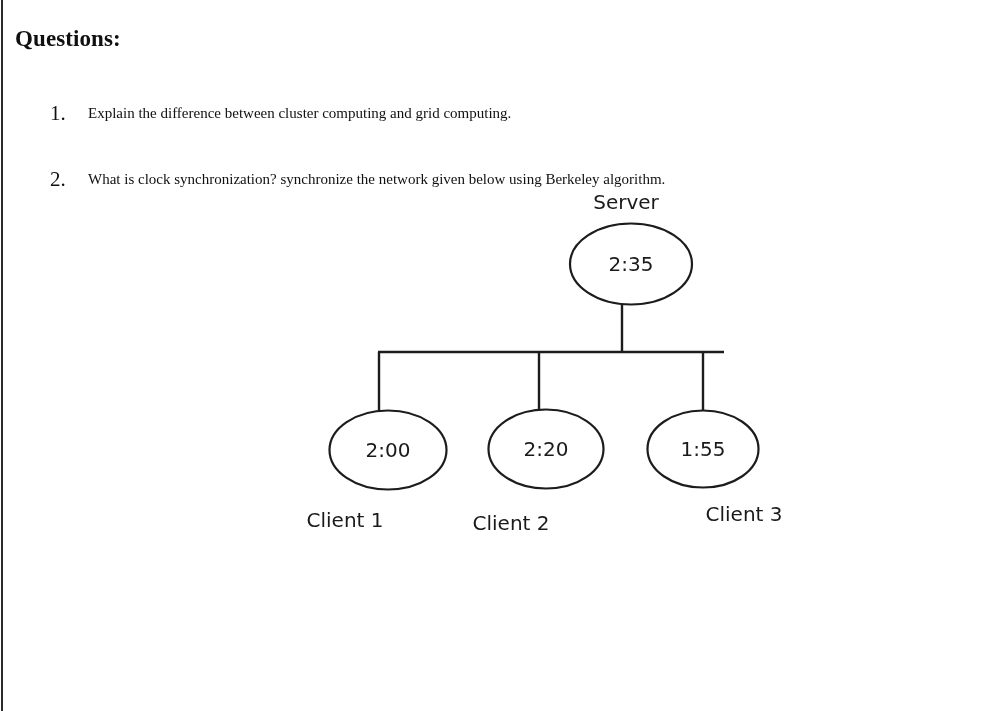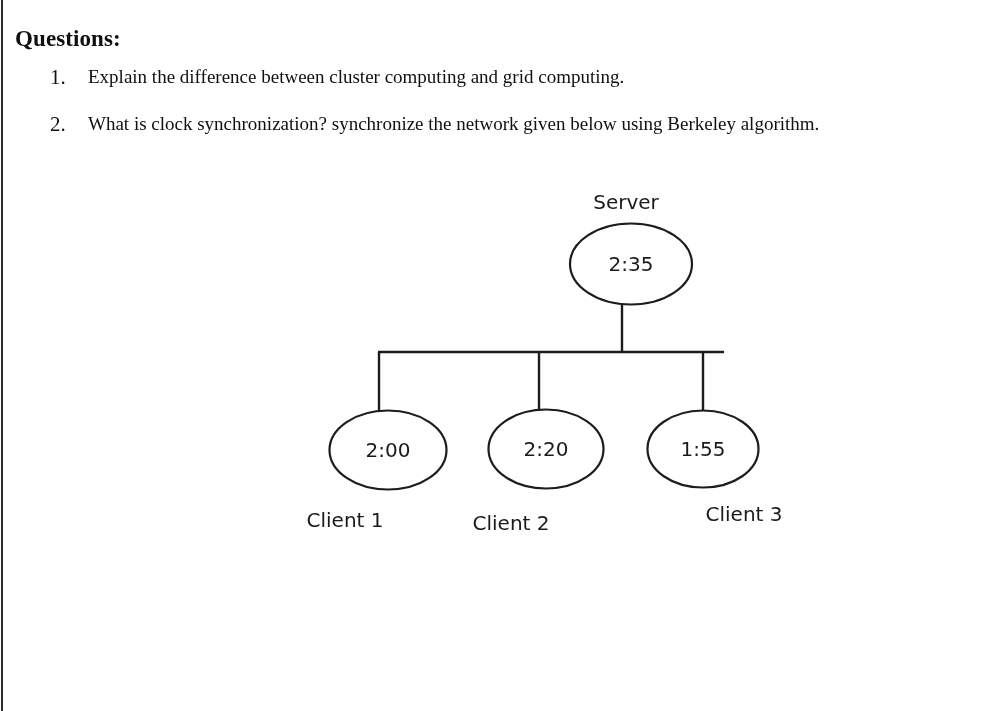--- a/index.html
+++ b/index.html
@@ -64,24 +64,25 @@
     left: 50px;
     top: 0;
     font-size: 21px;
     line-height: 30px;
     white-space: nowrap;
   }
 
   .qtext {
     margin-left: 88px;
     margin-right: 5px;
-    font-size: 19px;
+    font-size: 15px;
     line-height: 30px;
     text-align: justify;
     text-justify: inter-word;
+    margin-top: 36px;
   }
 
   
   .diagram {
     position: absolute;
     left: 0;
     top: 0;
     width: 1005px;
     height: 693px;
     pointer-events: none;

